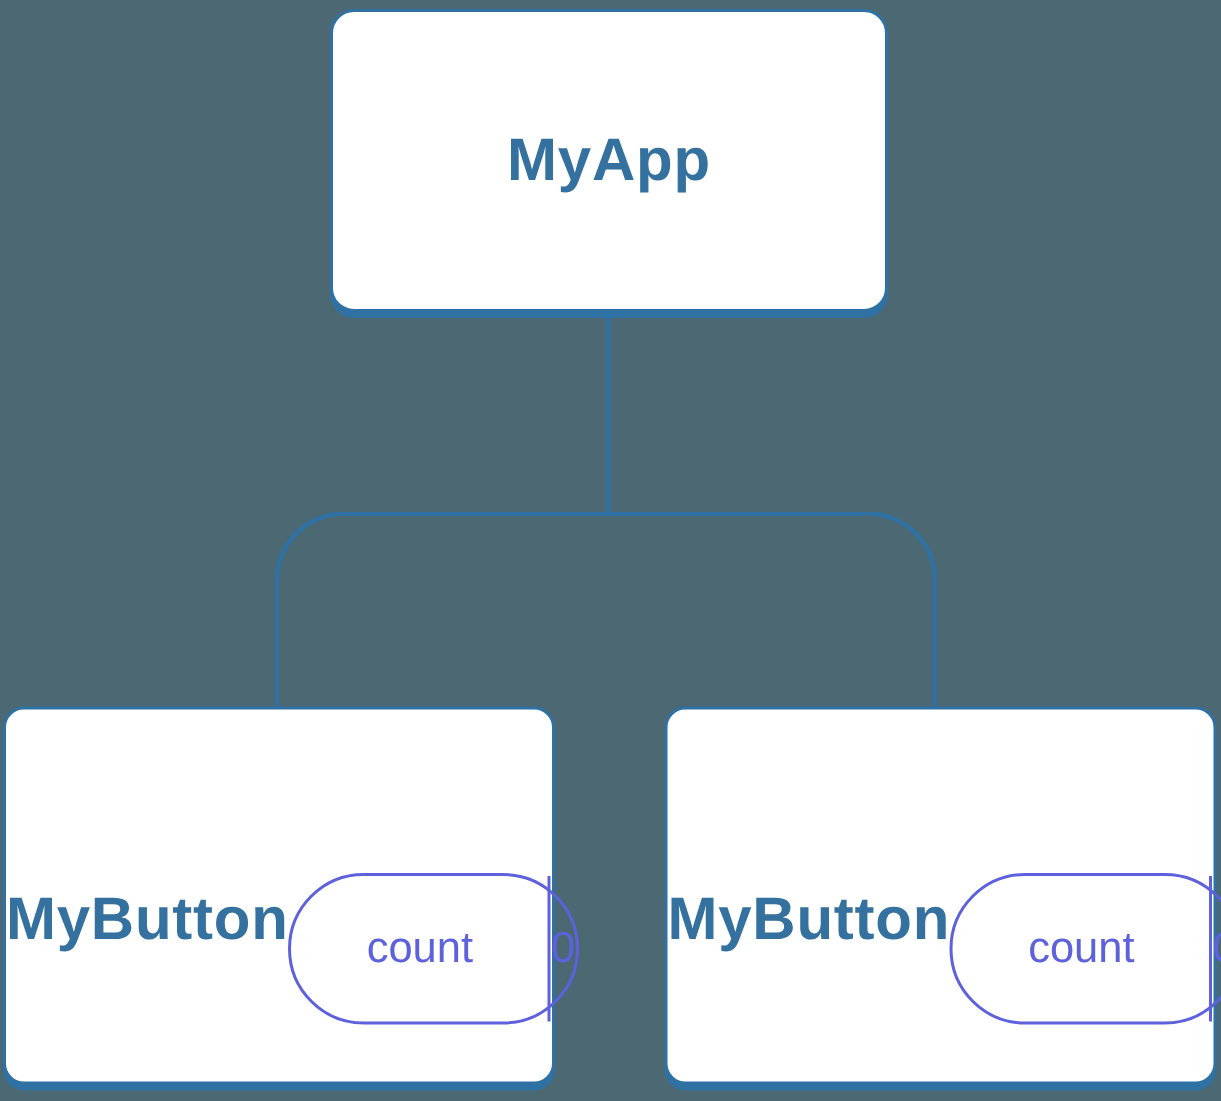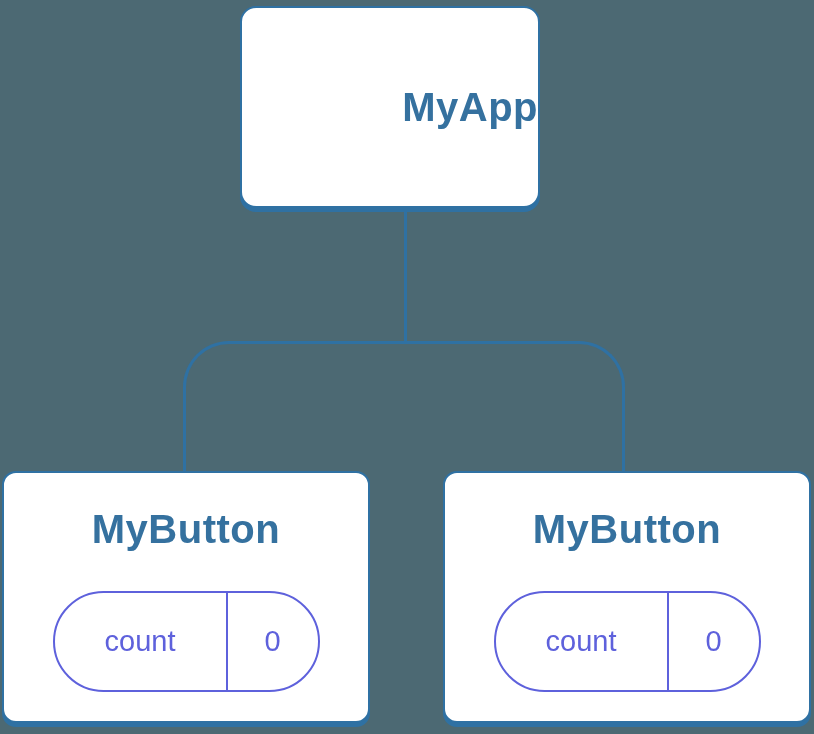--- a/index.html
+++ b/index.html
@@ -18,33 +18,32 @@
     font-family: "Liberation Sans", "DejaVu Sans", sans-serif;
   }
   .node {
     position: absolute;
     background: var(--node-fill);
     border: 2.5px solid var(--node-border);
     box-shadow: 0 4px 0 0 var(--node-border);
   }
   .node-root {
     left: 220px; top: 6px;
-    width: 300px; height: 202px;
+    width: 372px; height: 202px;
     border-radius: 16px;
     display: flex;
     align-items: center;
-    justify-content: flex-end;
-    margin-left: 20px;
+    justify-content: center;
   }
   .node-child {
     top: 471px;
     width: 368px; height: 252px;
     border-radius: 14px;
     display: flex;
-    flex-direction: column;
+    flex-direction: row;
     align-items: center;
     padding-top: 32px;
   }
   .node-child-left  { left: 2px; }
   .node-child-right { left: 443px; }
   .node-label {
     font-size: 40px;
     font-weight: 600;
     color: var(--node-label);
     line-height: 1.2;

